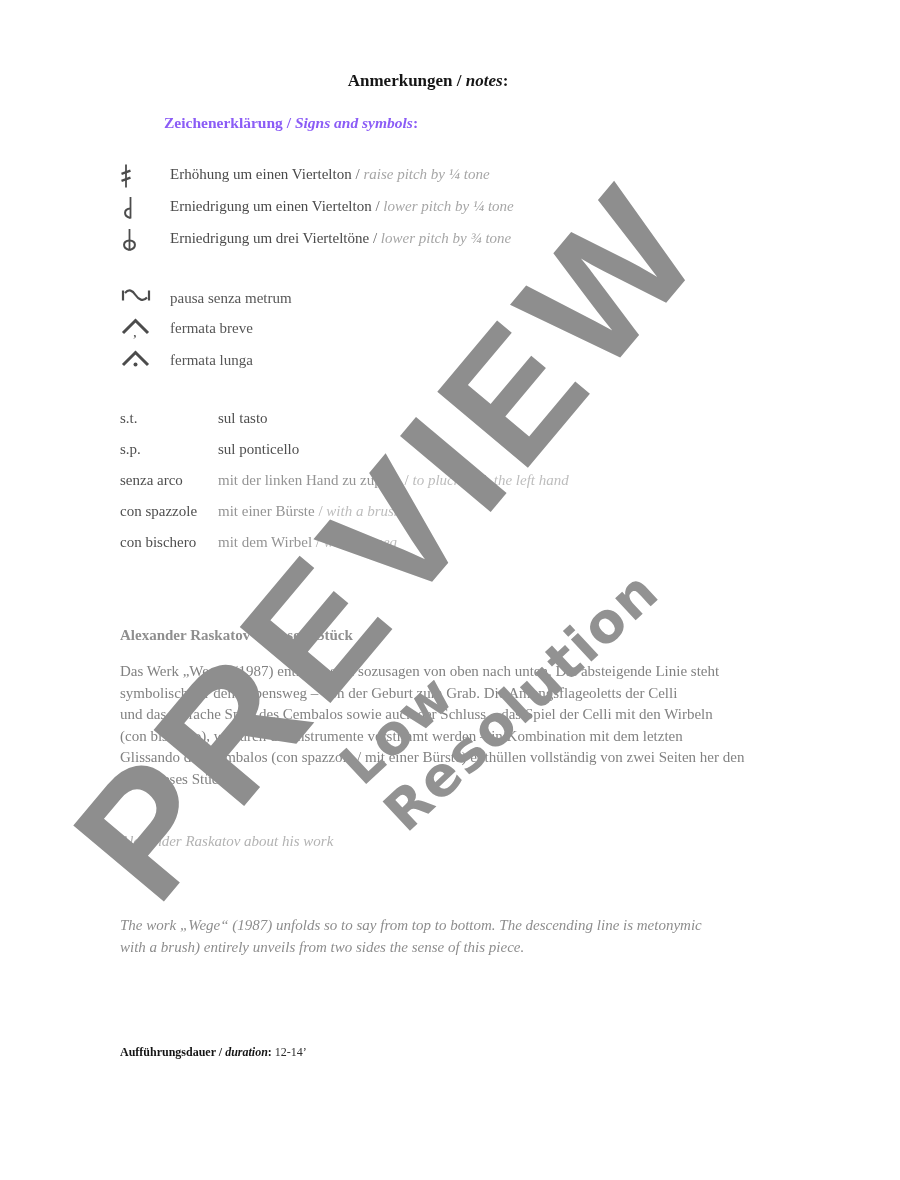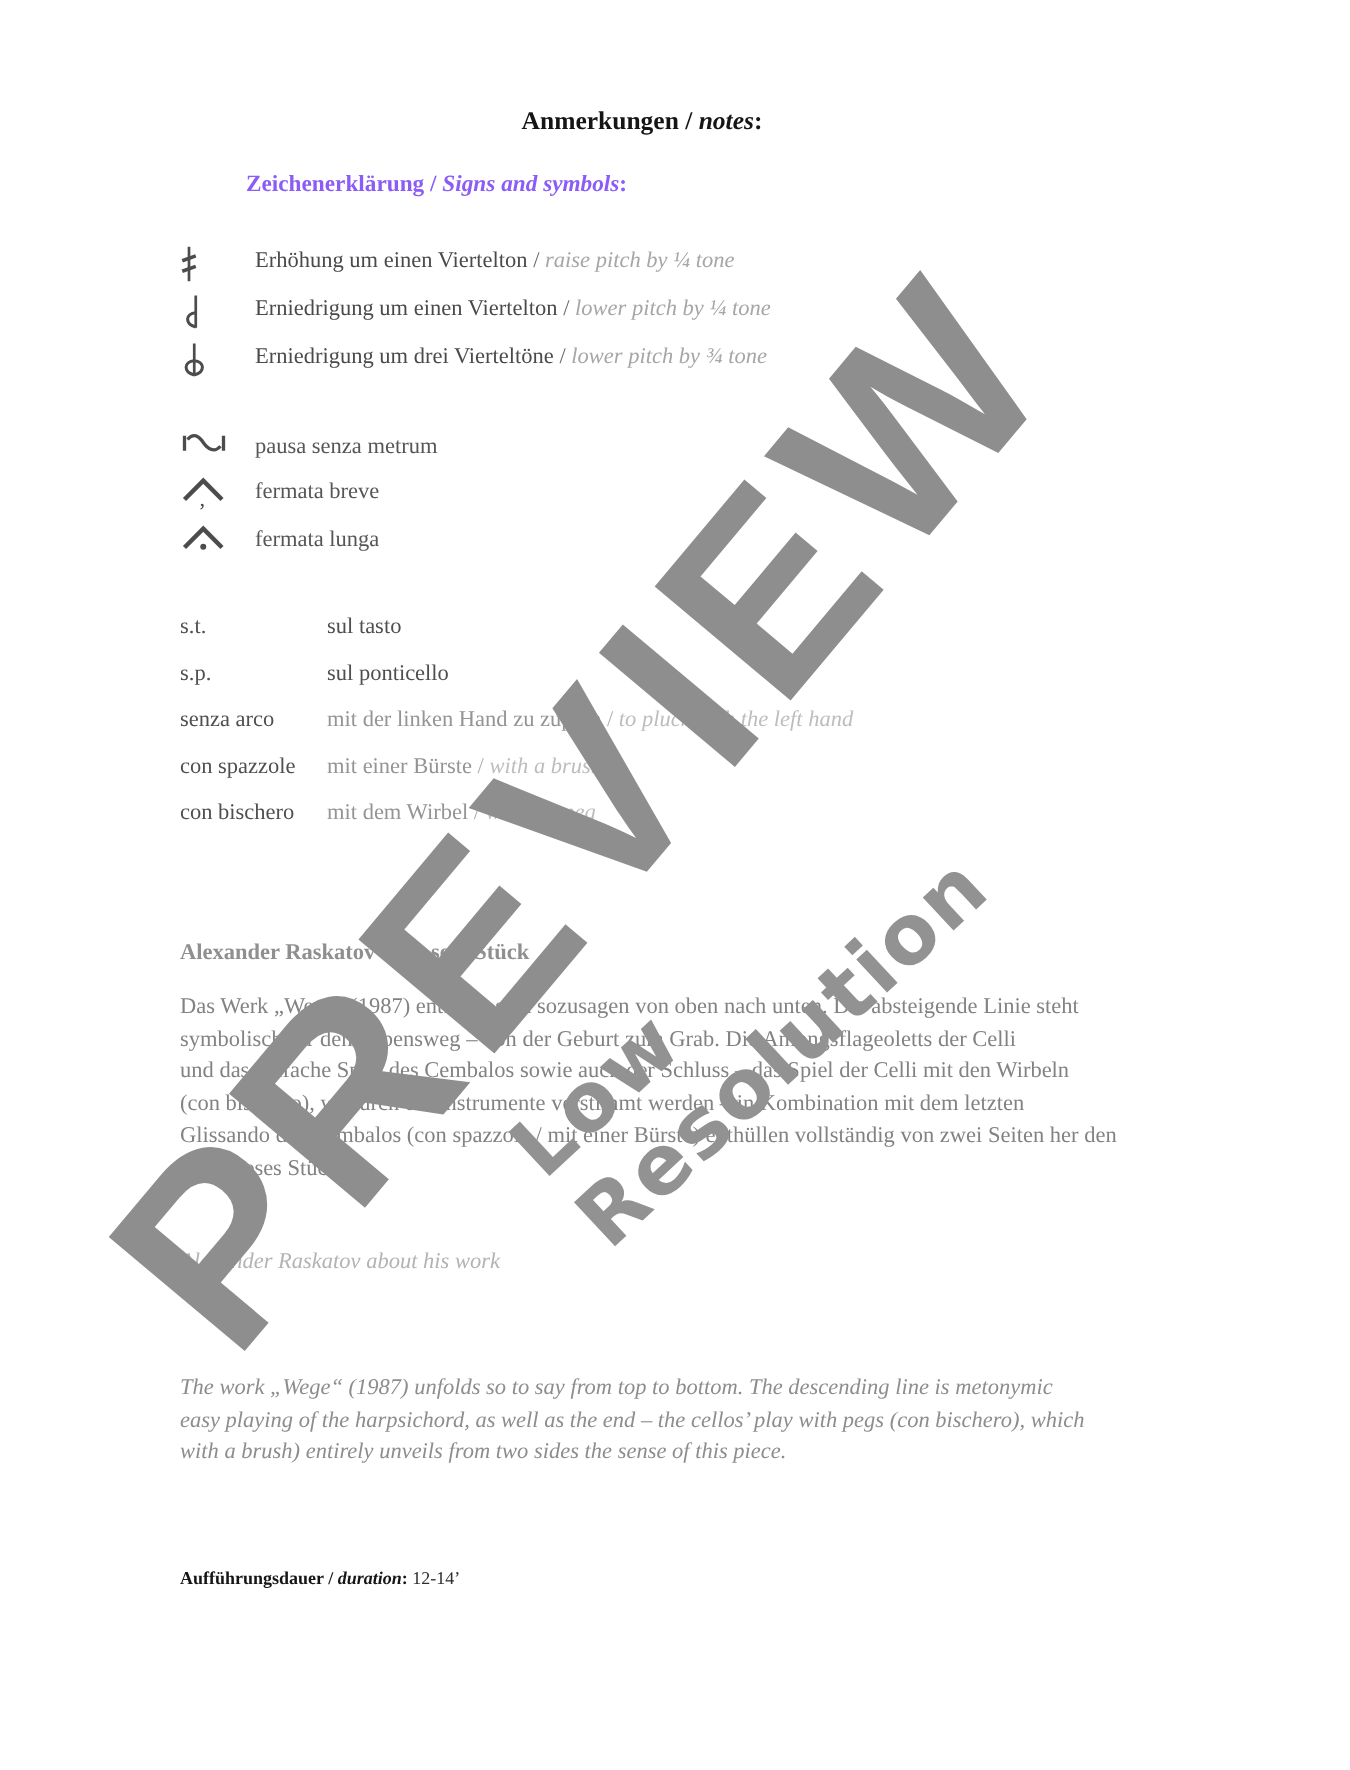--- a/index.html
+++ b/index.html
@@ -176,21 +176,20 @@
     <div>symbolisch für den Lebensweg – von der Geburt zum Grab. Die Anfangsflageoletts der Celli</div>
     <div>und das einfache Spiel des Cembalos sowie auch der Schluss – das Spiel der Celli mit den Wirbeln</div>
     <div>(con bischero), wodurch die Instrumente verstimmt werden – in Kombination mit dem letzten</div>
     <div>Glissando des Cembalos (con spazzole / mit einer Bürste) enthüllen vollständig von zwei Seiten her den</div>
     <div>Sinn dieses Stückes.</div>
   </div>
 
   <div class="abs en-heading">Alexander Raskatov about his work</div>
   <div class="abs para en-para">
     <div>The work „Wege“ (1987) unfolds so to say from top to bottom. The descending line is metonymic</div>
-    <div>easy playing of the harpsichord, as well as the end – the cellos’ play with pegs (con bischero), which</div>
     <div>with a brush) entirely unveils from two sides the sense of this piece.</div>
   </div>
 
   <div class="abs duration">
     <span class="b">Aufführungsdauer / </span><span class="bi">duration</span><span class="b">:</span><span class="val"> 12-14’</span>
   </div>
 
   <div class="wm wm-preview">PREVIEW</div>
   <div class="wm wm-lowres">Low Resolution</div>
 

